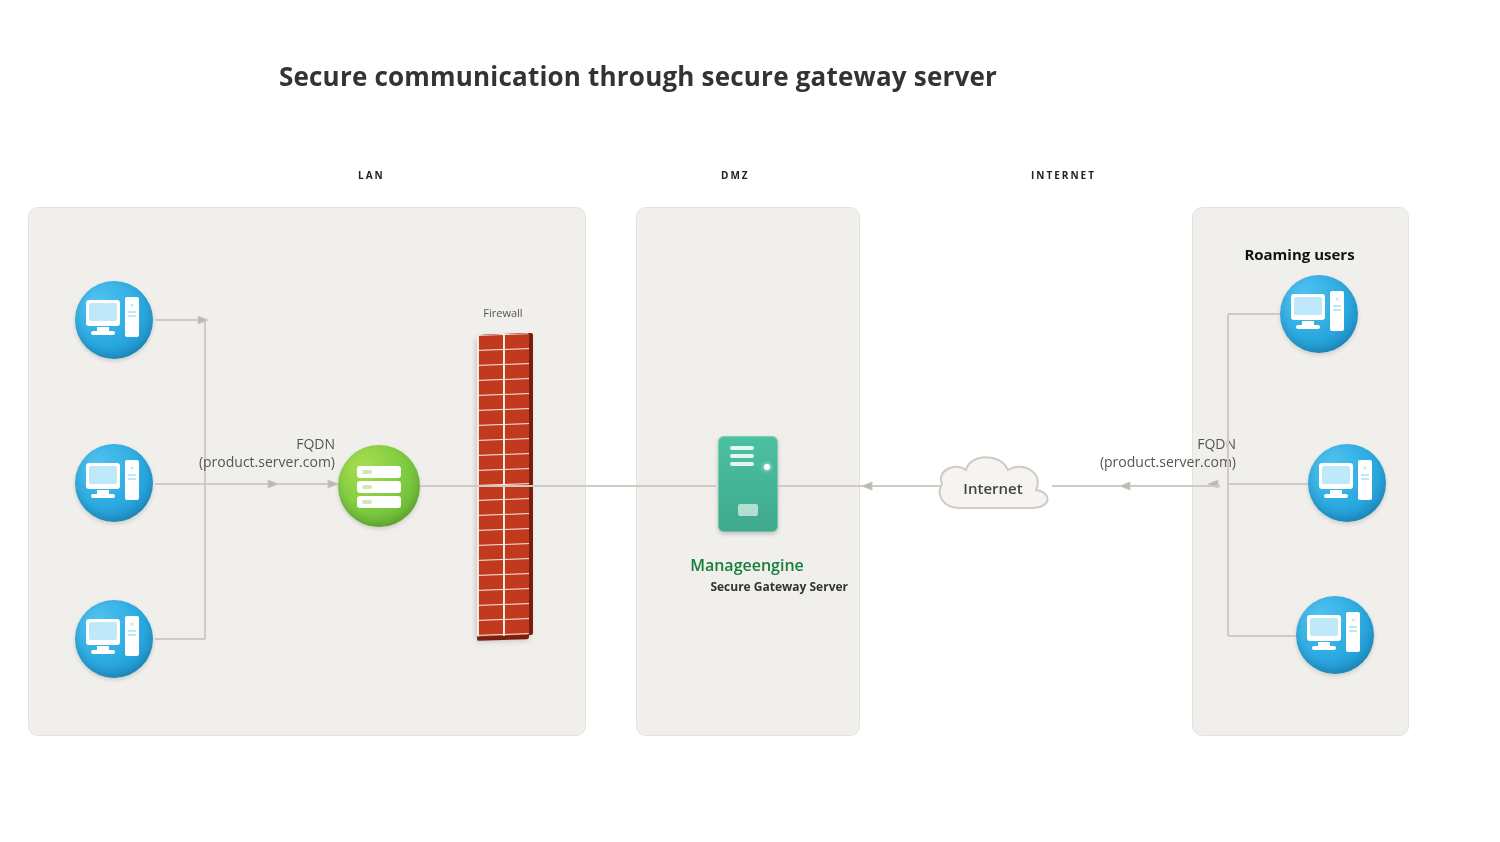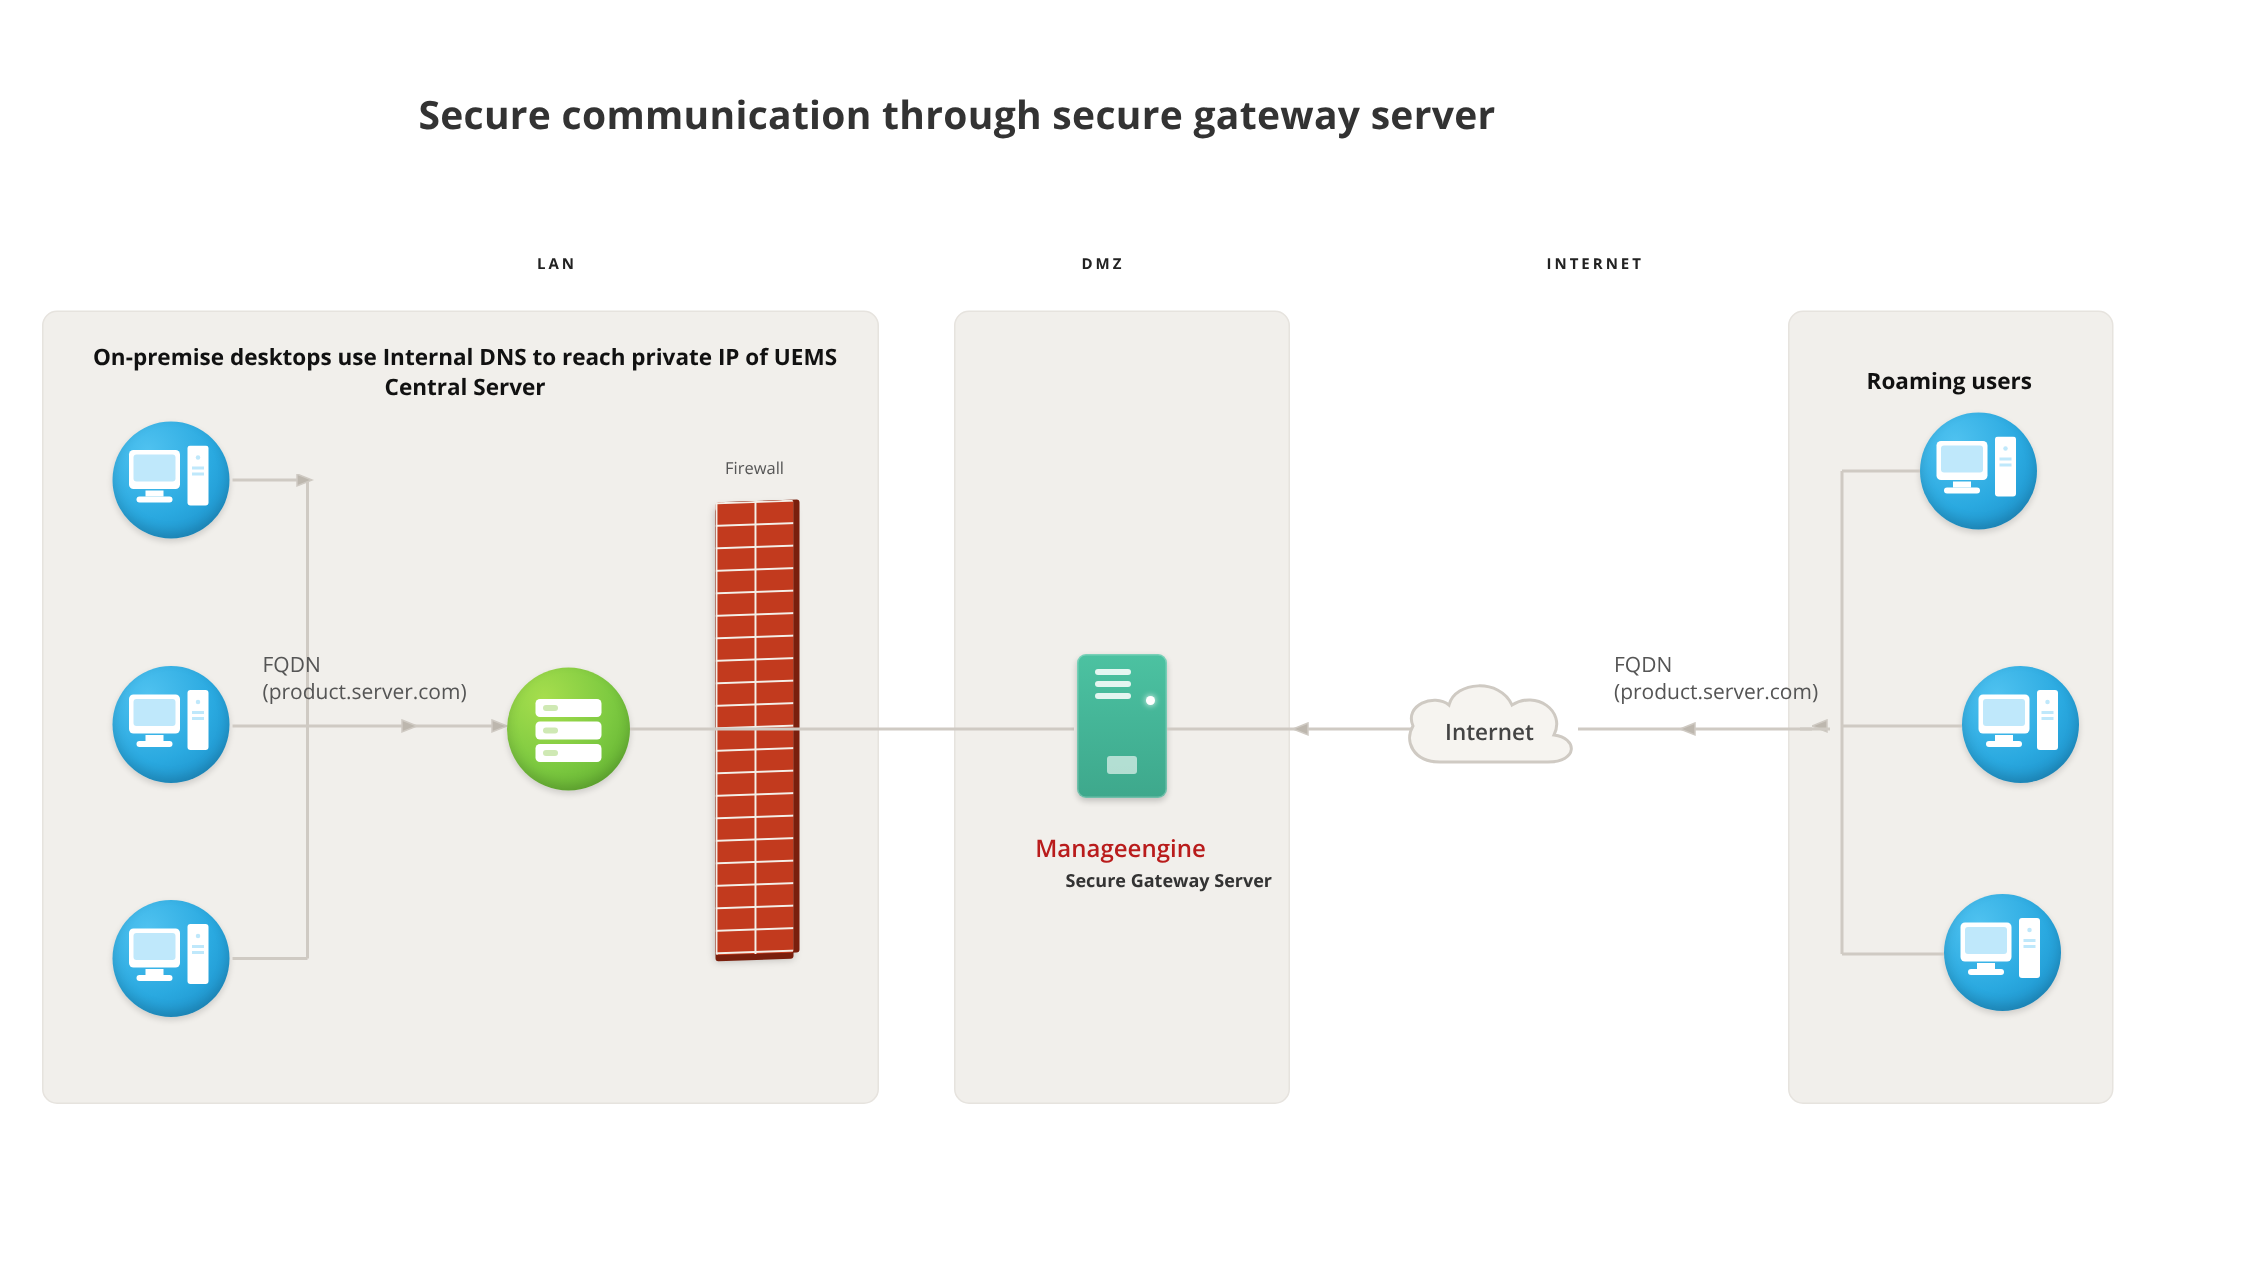--- a/index.html
+++ b/index.html
@@ -41,33 +41,33 @@
     font-size: 15px;
     font-weight: 700;
     text-align: center;
     line-height: 1.35;
     color: #111;
   }
   .small-label {
     position: absolute;
     font-size: 14px;
     color: #555;
-    text-align: left;
+    text-align: right;
     line-height: 1.3;
   }
   .label-plain {
     position: absolute;
     font-size: 11px;
     color: #555;
     text-align: center;
   }
   .dmz-main {
     position: absolute;
     font-size: 16px;
-    color: #b91c1c;
+    color: #15803d;
     text-align: center;
     font-weight: 600;
   }
   .dmz-sub {
     position: absolute;
     font-size: 12px;
     color: #333;
     text-align: right;
     font-weight: 700;
   }
@@ -183,21 +183,20 @@
   <div class="zone-label" style="left:358px; top:168px;">LAN</div>
   <div class="zone-label" style="left:721px; top:168px;">DMZ</div>
   <div class="zone-label" style="left:1031px; top:168px;">INTERNET</div>
 
   <div class="zone-box" style="left:28px; top:207px; width:556px; height:527px;"></div>
 
   <div class="zone-box" style="left:636px; top:207px; width:222px; height:527px;"></div>
 
   <div class="zone-box" style="left:1192px; top:207px; width:215px; height:527px;"></div>
 
-  <div class="box-title" style="left:50px; top:228px; width:520px;">On-premise desktops use Internal DNS to reach private IP of UEMS Central Server</div>
 
   <div class="pc" style="left:75px; top:281px;">
     <svg width="58" height="46" viewBox="0 0 58 46">
       <rect x="1" y="3" width="34" height="26" rx="3" fill="#ffffff"></rect>
       <rect x="4" y="6" width="28" height="18" rx="2" fill="#bfe8fb"></rect>
       <rect x="12" y="30" width="12" height="4" fill="#ffffff"></rect>
       <rect x="6" y="34" width="24" height="4" rx="2" fill="#ffffff"></rect>
       <rect x="40" y="0" width="14" height="40" rx="2" fill="#ffffff"></rect>
       <circle cx="47" cy="8" r="1.5" fill="#bfe8fb"></circle>
       <rect x="43" y="14" width="8" height="2" fill="#bfe8fb"></rect>

